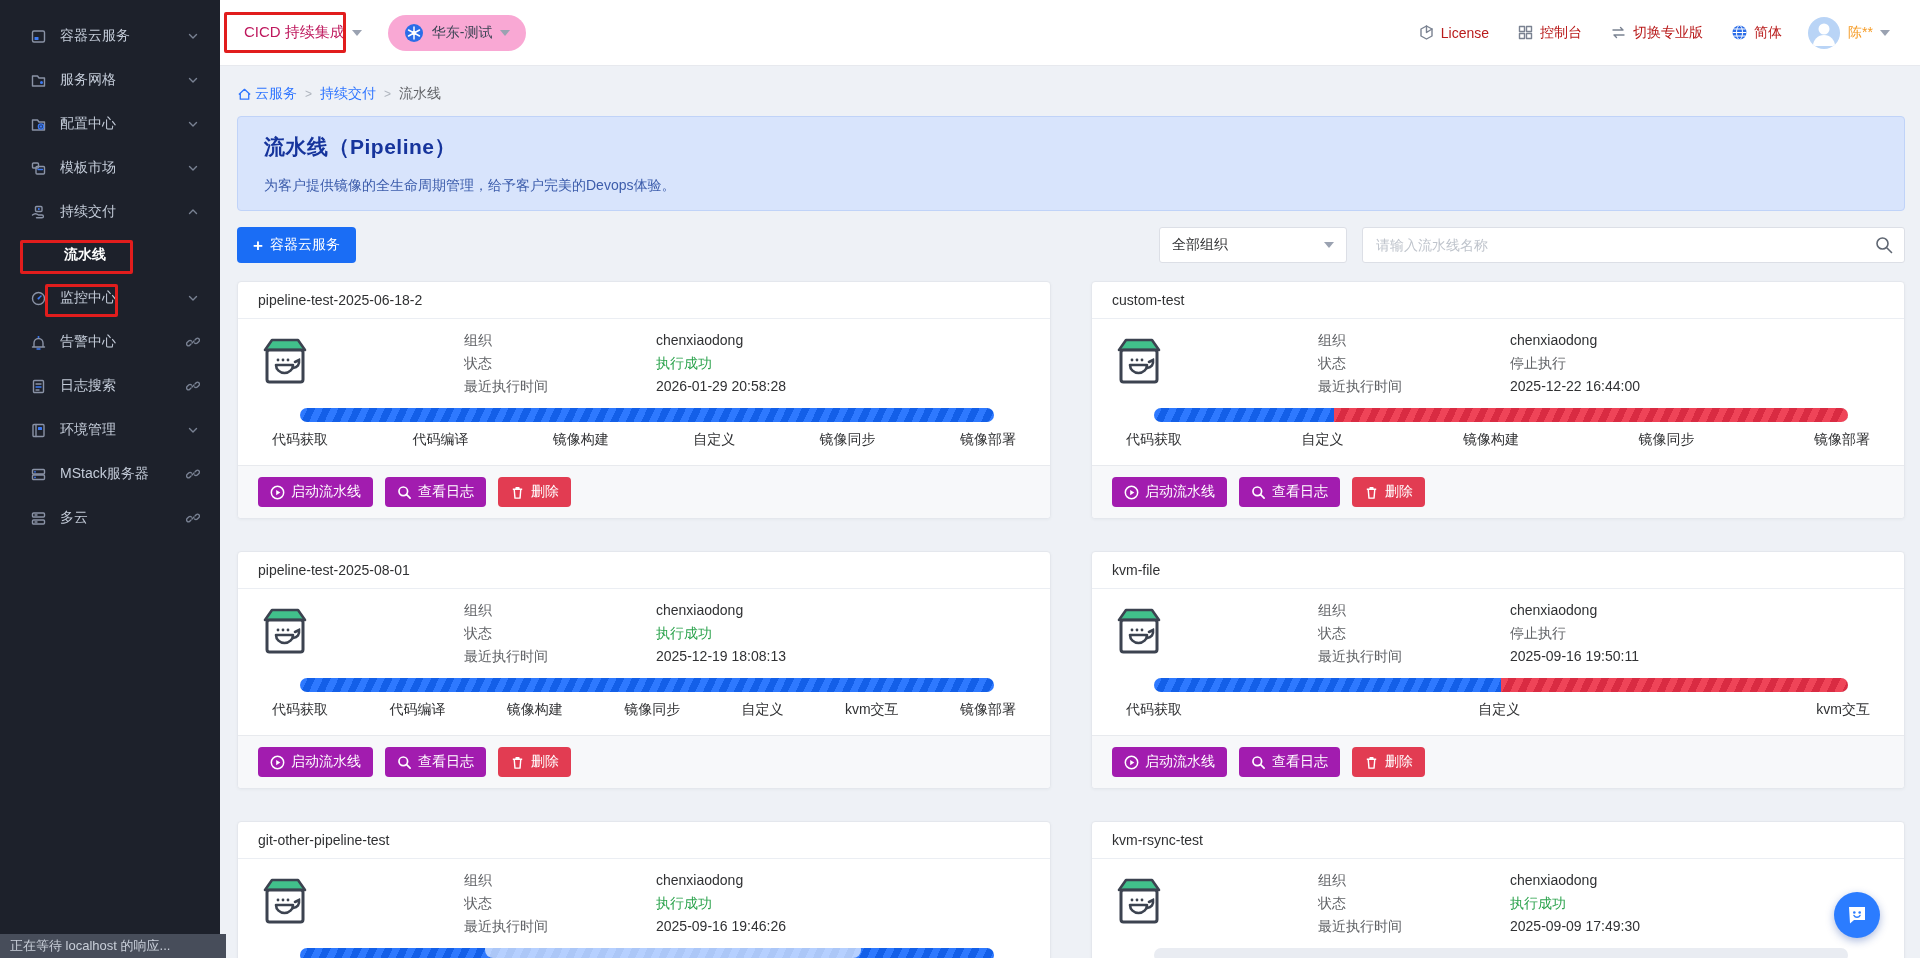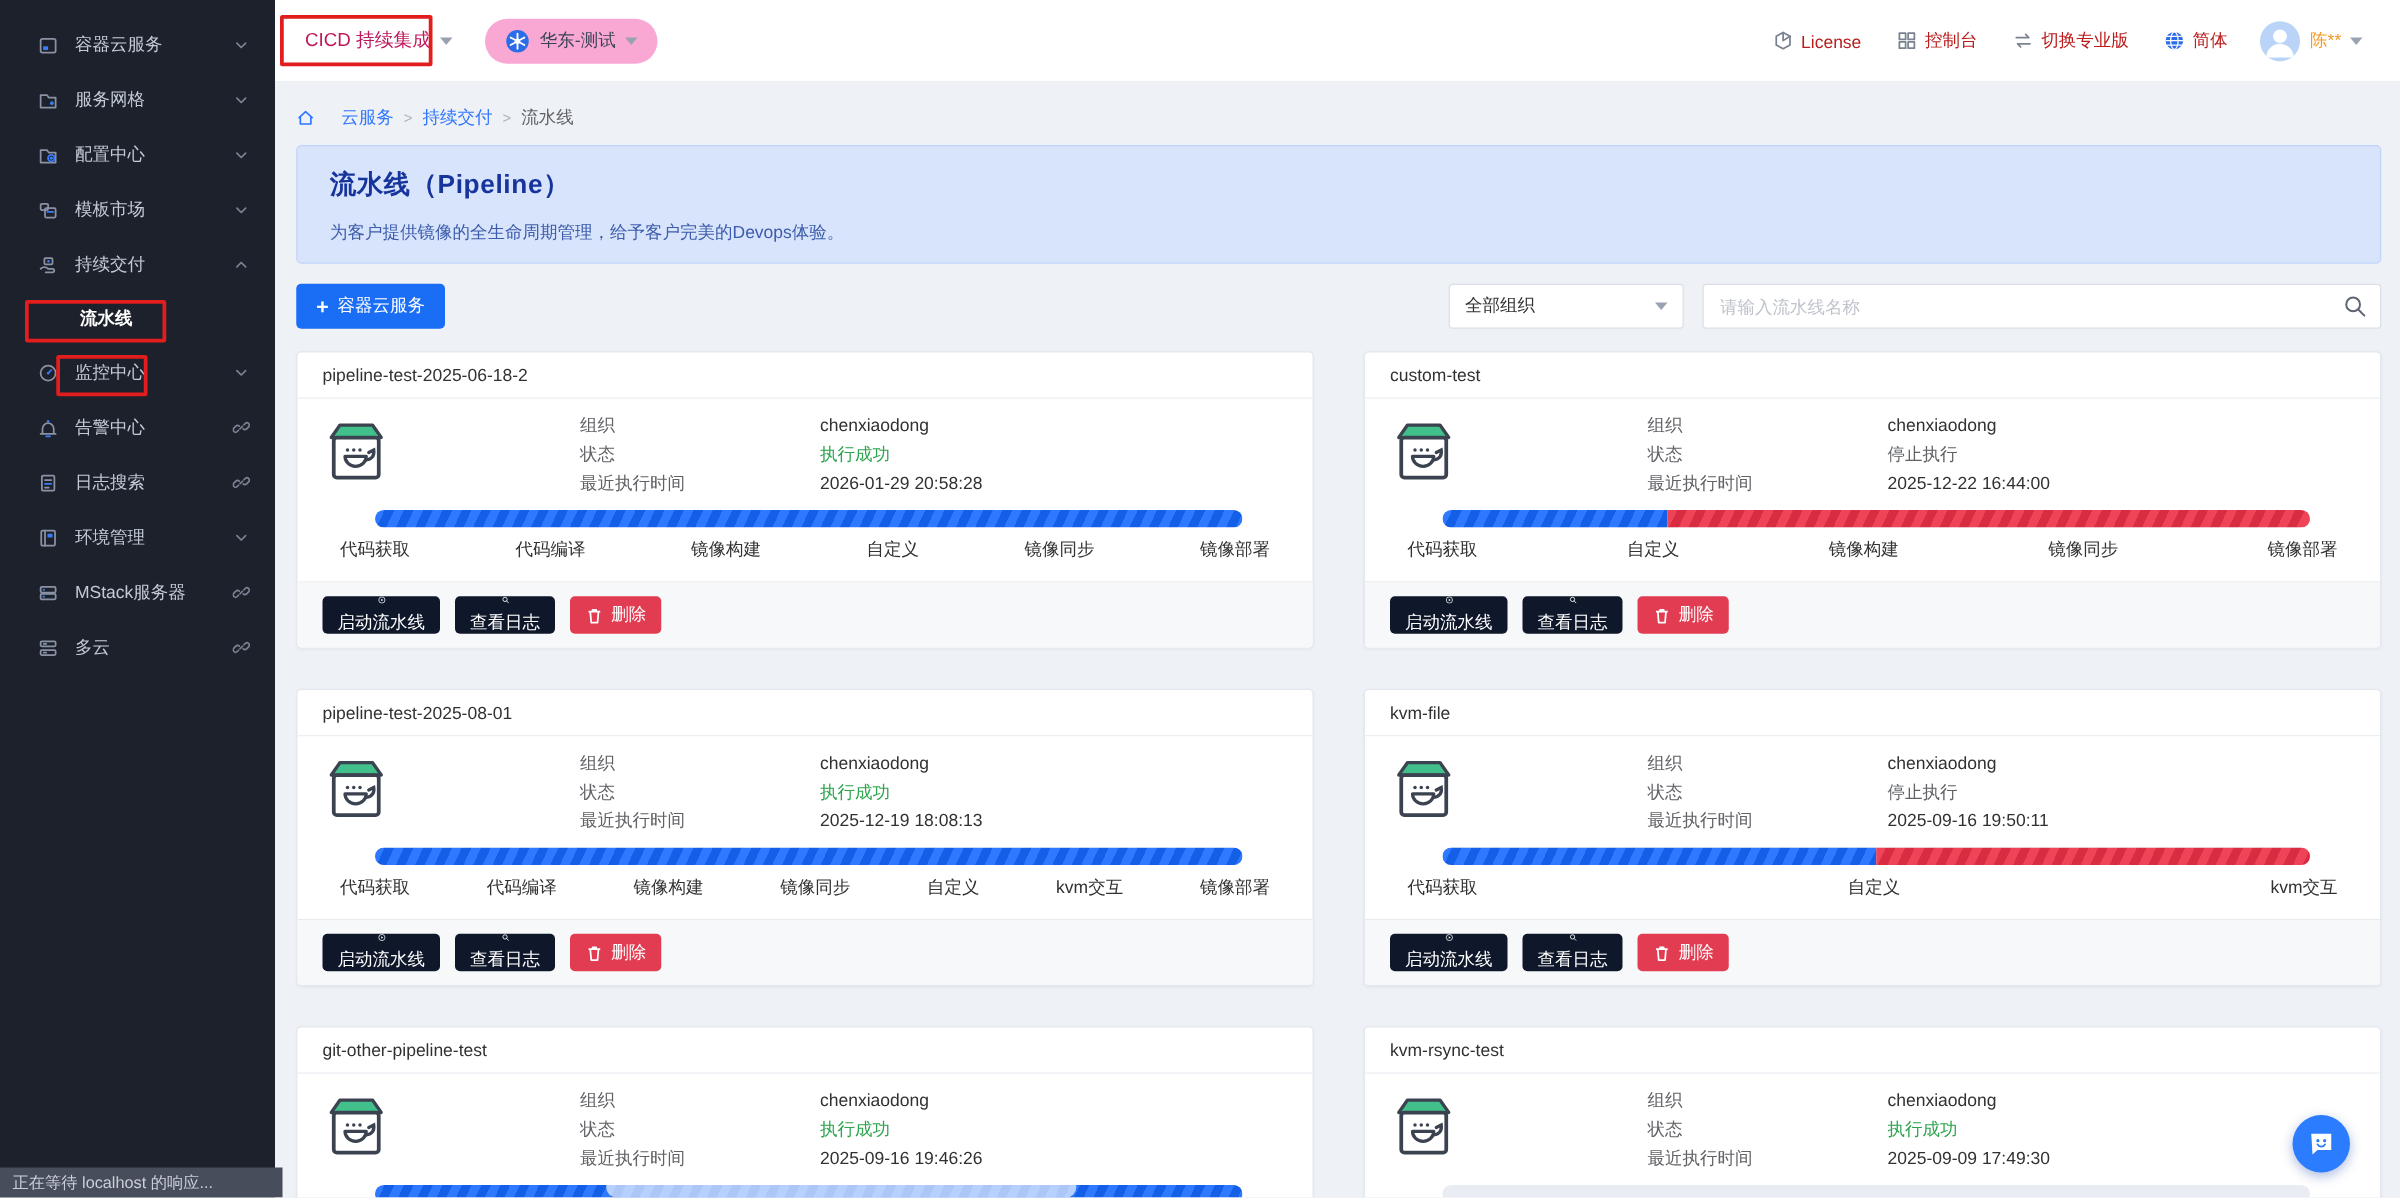--- a/index.html
+++ b/index.html
@@ -28,21 +28,21 @@
   .hnav { display:flex; align-items:center; gap:28px; color:#b91c1c; font-size:14px; }
   .hnav-item { display:flex; align-items:center; gap:6px; cursor:pointer; white-space:nowrap; }
   .hnav-item .h-icon { width:17px; height:17px; display:inline-flex; }
   .userbox { display:flex; align-items:center; margin-left:26px; cursor:pointer; }
   .avatar { width:32px; height:32px; border-radius:50%; background:#b9d4f6; display:flex; align-items:center; justify-content:center; margin-right:8px; overflow:hidden; }
   .username { color:#f59a23; font-size:14px; }
 
   
   .content { flex:1; background:#eef1f6; padding:18px 15px 0 17px; overflow:hidden; position:relative; }
   .breadcrumb { display:flex; align-items:center; font-size:14px; color:#9aa0aa; gap:8px; height:20px; }
-  .breadcrumb .bc-link { color:#3076ff; cursor:pointer; display:flex; align-items:center; gap:21px; }
+  .breadcrumb .bc-link { color:#3076ff; cursor:pointer; display:flex; align-items:center; gap:3px; }
   .breadcrumb .bc-cur { color:#606266; }
   .breadcrumb .sep { color:#aeb4bd; font-size:12px; }
 
   .banner { margin-top:12px; background:#d8e4fc; border:1px solid #c0d3f8; border-radius:4px; height:95px; padding:16px 26px; }
   .banner h1 { font-size:21px; color:#16349c; font-weight:bold; letter-spacing:.5px; }
   .banner p { margin-top:16px; font-size:14px; color:#3c5cab; }
 
   .toolbar { margin-top:16px; display:flex; align-items:center; height:36px; }
   .btn-primary { background:#1a6df5; color:#fff; border:none; border-radius:4px; height:36px; padding:0 16px; font-size:14px; display:inline-flex; align-items:center; gap:7px; cursor:pointer; font-family:inherit; }
   .btn-primary .plus { font-size:17px; font-weight:bold; line-height:1; }
@@ -65,21 +65,21 @@
   .info .lab { color:#606266; }
   .info .val { color:#303133; }
   .val.success { color:#2ea44f; }
   .val.stopped { color:#606266; }
   .bar { margin:10px 36px 0 42px; height:14px; border-radius:7px; overflow:hidden; display:flex; background:#e9ecf2; }
   .bar .seg-blue { background:repeating-linear-gradient(115deg,#2e79ff 0 7px,#135fe8 7px 14px); height:100%; }
   .bar .seg-red  { background:repeating-linear-gradient(115deg,#ef4458 0 7px,#d92b42 7px 14px); height:100%; flex:1; }
   .stages { display:flex; justify-content:space-between; margin:9px 14px 8px; font-size:14px; color:#303133; }
   .card-footer { border-top:1px solid #e8eaee; background:#f7f8fa; padding:11px 20px; display:flex; gap:12px; border-radius:0 0 4px 4px; }
   .fbtn { height:30px; border:none; border-radius:4px; color:#fff; font-size:14px; display:inline-flex; align-items:center; gap:6px; padding:0 12px; cursor:pointer; font-family:inherit; }
-  .fbtn.blue { background:#0f172a;flex-direction:column; }
+  .fbtn.blue { background:#a21caf; }
   .fbtn.red { background:#e23c52; }
   .fbtn svg { width:15px; height:15px; }
 
   
   .anno { position:absolute; border:3px solid #e11d1d; border-radius:2px; pointer-events:none; z-index:50; }
   .anno-cicd { left:224px; top:12px; width:122px; height:41px; }
   .anno-cd { left:20px; top:240px; width:113px; height:34px; }
   .anno-pl { left:45px; top:284px; width:73px; height:33px; }
   .statusbar { position:absolute; left:0; bottom:0; width:226px; height:24px; background:#474d5a; color:#c9cfd9; font-size:13px; display:flex; align-items:center; padding:0 10px; z-index:40; }
   .chat-fab { position:absolute; right:40px; bottom:20px; width:46px; height:46px; border-radius:50%; background:#2b7cff; display:flex; align-items:center; justify-content:center; box-shadow:0 3px 9px rgba(20,60,160,.35); cursor:pointer; z-index:45; }

